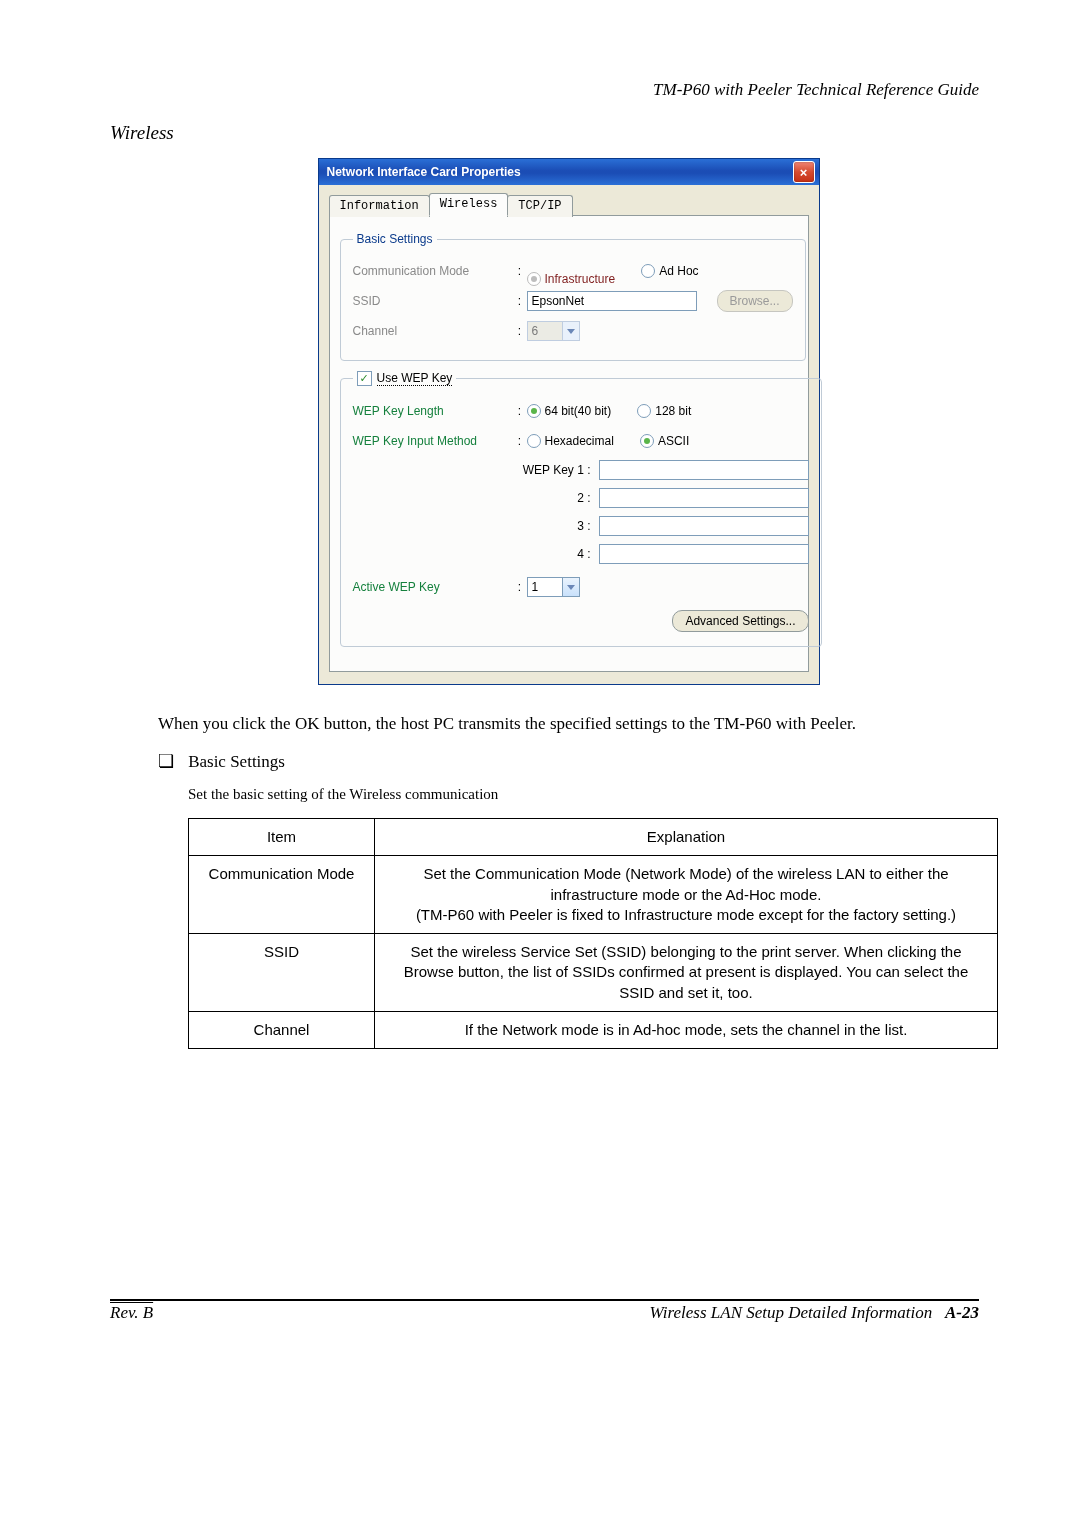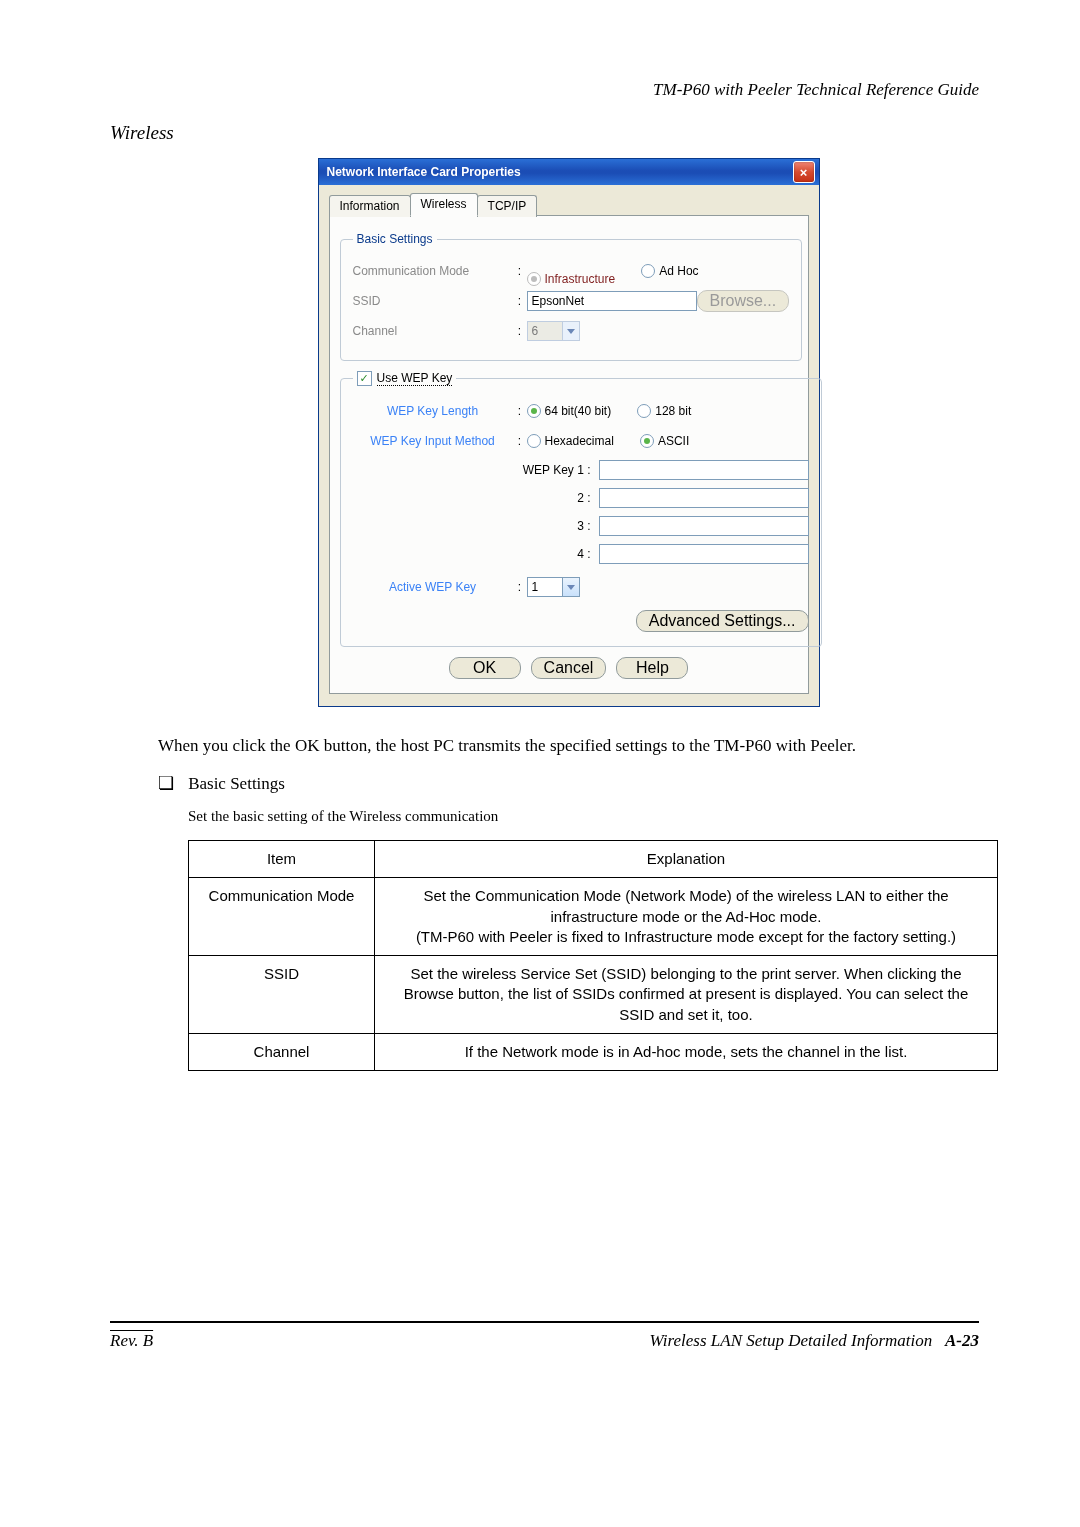--- a/index.html
+++ b/index.html
@@ -80,20 +80,21 @@
   .tab {
     border: 1px solid #919b9c;
     border-bottom: none;
     background: #f5f4ee;
     padding: 3px 10px 4px 10px;
     border-radius: 3px 3px 0 0;
     margin-right: -1px;
     position: relative;
     top: 1px;
     color: #000;
+    font-family: Liberation Mono, monospace;
   }
   .tab.active {
     background: #fcfcfb;
     border-bottom: 1px solid #fcfcfb;
     z-index: 2;
     top: 0;
   }
   .tab-panel {
     border: 1px solid #919b9c;
     background: #fcfcfb;
@@ -112,21 +113,21 @@
   }
   .row {
     display: flex;
     align-items: center;
     min-height: 30px;
   }
   .label {
     width: 160px;
     color: #8a8a8a;
   }
-  .label-strong { color: #3b82f6; width:160px;text-align:center; }
+  .label-strong { color: #15803d; width:160px; }
   .colon { width: 14px; text-align: center; color: #000; }
   .radio {
     display: inline-flex; align-items: center; gap: 4px; margin-right: 26px;
   }
   .radio .dot {
     width: 12px; height: 12px; border: 1px solid #7e9db9; border-radius: 50%;
     display: inline-flex; align-items: center; justify-content: center;
     background: #fff;
   }
   .radio .dot.inner::after {
@@ -134,22 +135,22 @@
   }
   .radio.disabled { color:#7f1d1d;margin-top:15px; }
   .radio.disabled .dot { border-color:#bbb; }
   .radio.disabled .dot.inner::after { background:#bdbdbd; }
   .textbox {
     height: 20px; border:1px solid #7e9db9; background:#fff; padding:0 4px;
     font-family: Tahoma, Arial, sans-serif; font-size:12px; box-sizing:border-box;
   }
   .btn {
     height: 22px; border:1px solid #919b9c; background:#ece9d8;
-    padding: 0 12px; font-family: Tahoma, Arial, sans-serif; font-size:16px;
-    border-radius: 10px; color:#000;
+    padding: 0 12px; font-family: Tahoma, Arial, sans-serif; font-size:12px;
+    border-radius: 10px; color:#000;margin-left:20px;
   }
   .btn.disabled { color:#9a9a9a; border-color:#c6c6c0; background:#ece9d8; }
   .select {
     display:inline-flex; align-items:center; height:20px; border:1px solid #bfcde0;
     background:#ebebe4; box-sizing:border-box;
   }
   .select.enabled { background:#fff; border-color:#7e9db9; }
   .select .val { padding:0 4px; min-width:26px; text-align:left; color:#7a7a7a; }
   .select.enabled .val { color:#000; }
   .select .arrow {
@@ -192,21 +193,21 @@
     border: 1px solid #000;
     padding: 8px 10px;
     vertical-align: top;
     line-height: 1.35;
     text-align: center;
   }
   .settings-table .col-item { width: 165px; }
   .footer {
     border-top: 2px solid #000;
     margin: 250px 0 0 0;
-    padding-top: 8px;
+    padding-top: 2px;
     display:flex; justify-content:space-between;
     font-style: italic; font-size:17px;
   }
   .footer .right .strong { font-weight:bold; }
 </style>
 </head>
 <body>
 
 <div class="page">
 
@@ -321,25 +322,20 @@
                 <span class="val">1</span>
                 <span class="arrow"></span>
               </span>
             </div>
 
             <div class="adv-row">
               <button class="btn">Advanced Settings...</button>
             </div>
           </fieldset>
 
-          <div class="dlg-buttons">
-            <button class="btn">OK</button>
-            <button class="btn">Cancel</button>
-            <button class="btn">Help</button>
-          </div>
 
         </div>
       </div>
     </div>
   </div>
 
   <p class="body-text">When you click the OK button, the host PC transmits the specified settings to the TM-P60 with Peeler.</p>
 
   <div class="bullet-row">
     <span class="bullet">❏</span>

